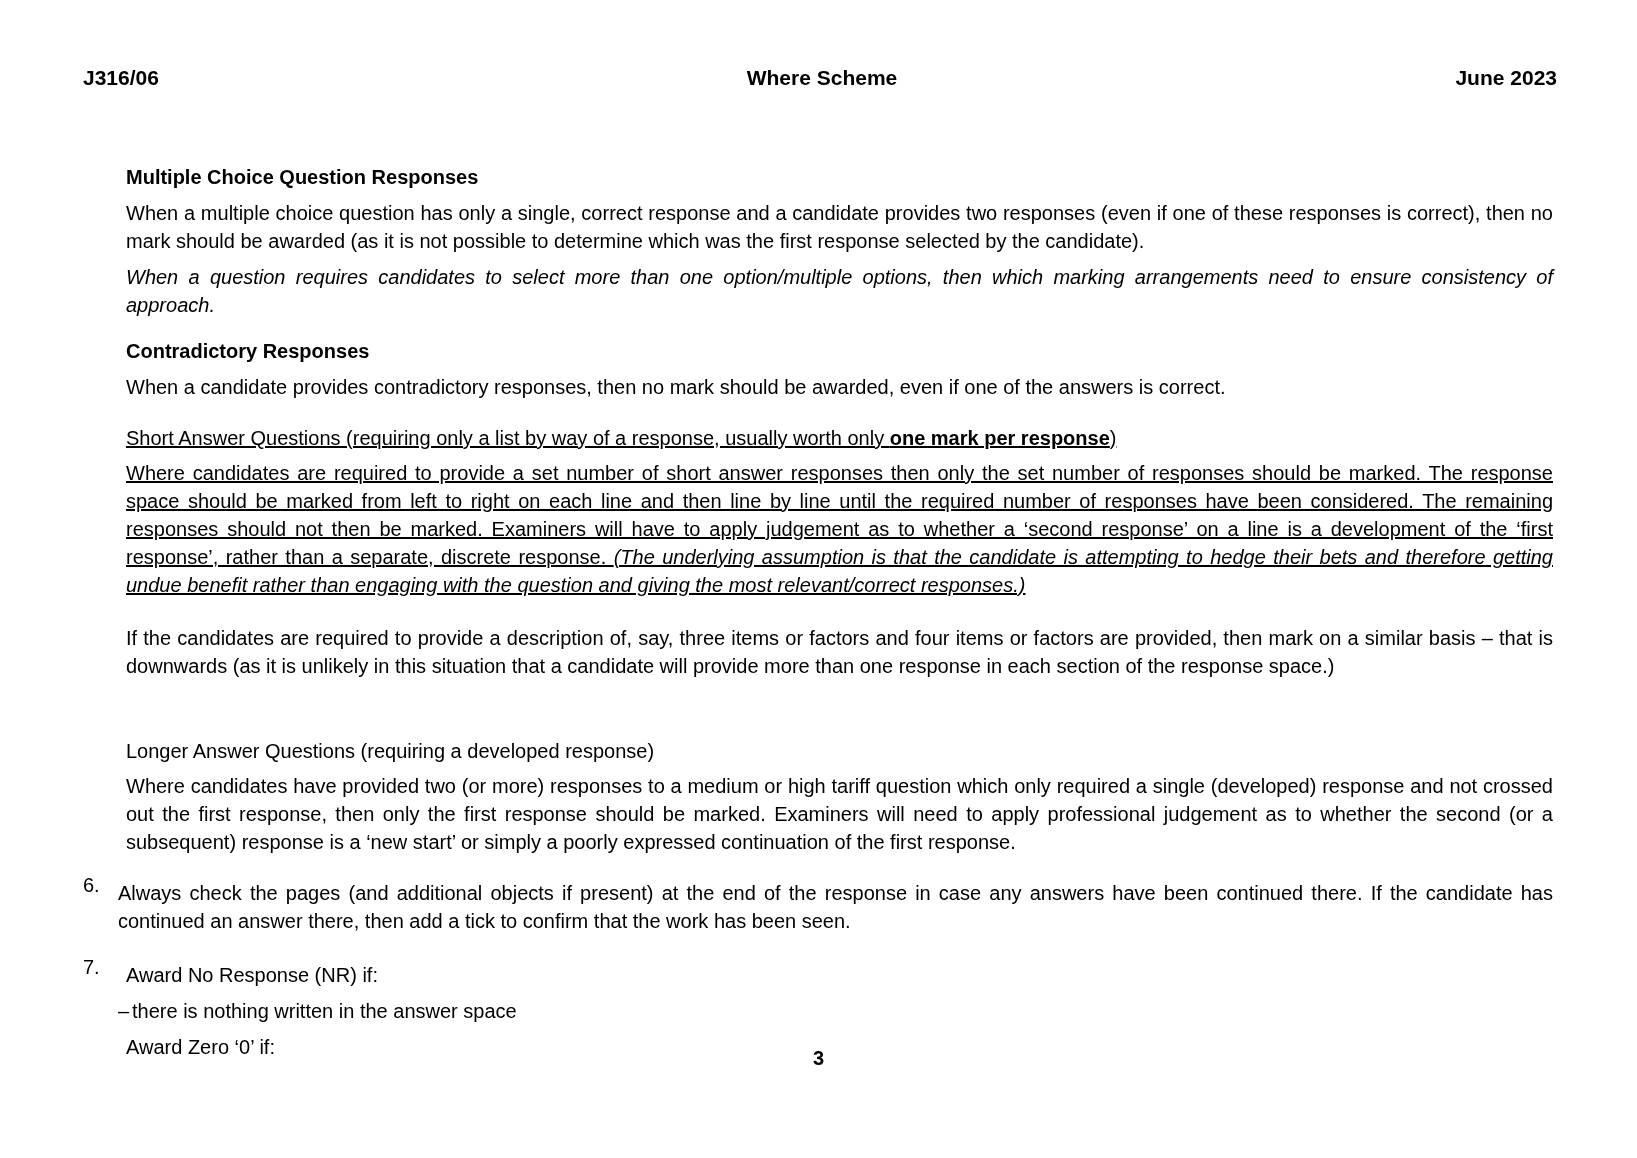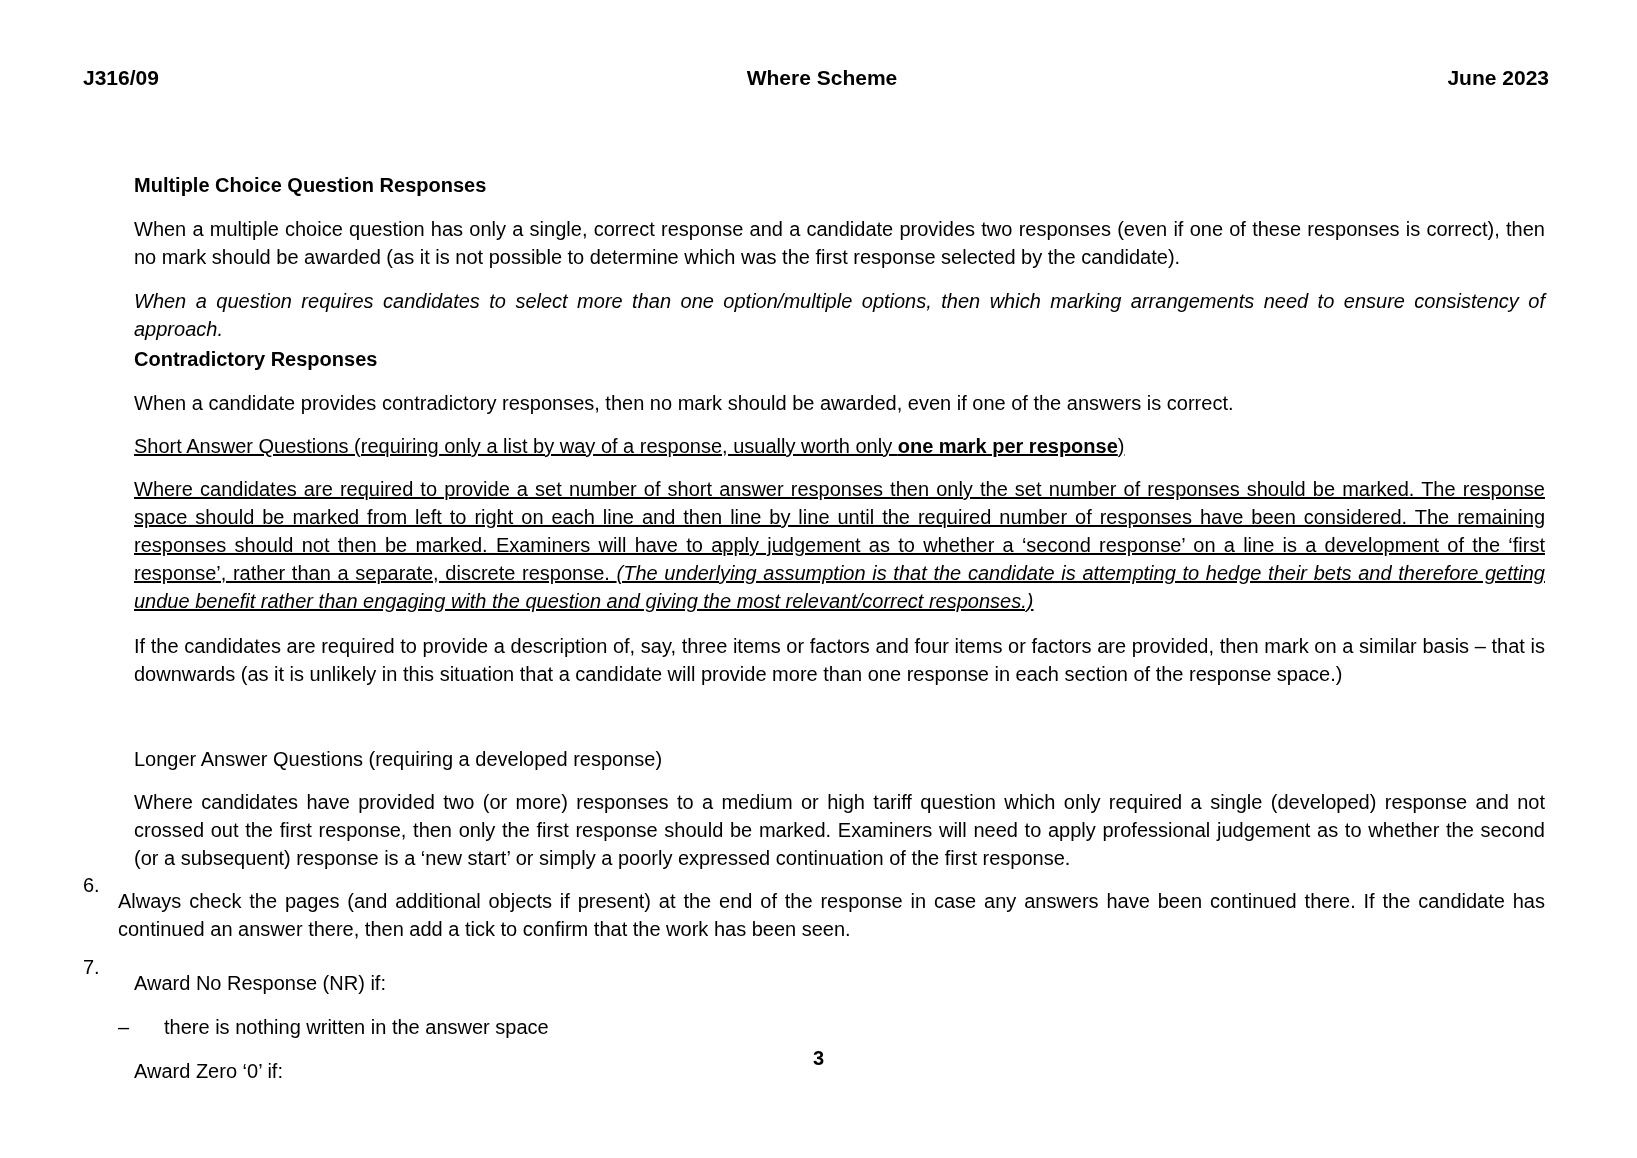--- a/index.html
+++ b/index.html
@@ -20,29 +20,29 @@
       position: absolute;
       top: 66px;
       left: 83px;
       width: 1478px;
       height: 30px;
       font-weight: bold;
       font-size: 21px;
     }
     .header .left { position: absolute; left: 0; top: 0; }
     .header .center { position: absolute; left: 0; right: 0; top: 0; text-align: center; }
-    .header .right { position: absolute; right: 12px; top: 0; }
+    .header .right { position: absolute; right: 4px; top: 0; }
 
     .content {
       position: absolute;
       left: 118px;
       width: 1443px;
       line-height: 28px;
     }
-    .p { margin: 16px; }
+    .p { margin: 8px; }
     .just { text-align: justify; text-align-last: left; }
     .bold { font-weight: bold; }
     .italic { font-style: italic; }
 
     .sec-mcq { top: 155px; }
     .sec-contra { top: 329px; }
     .sec-short1 { top: 417px; line-height: 28px; text-decoration: underline; }
     .sec-short1 .title { line-height: 26px; }
     .sec-short2 { top: 616px; }
     .sec-short2 .title { line-height: 26px; }
@@ -61,37 +61,37 @@
       top: 0;
       width: 35px;
     }
     .numbered .body {
       margin-left: 35px;
     }
     .item6 { top: 871px; }
     .item7 { top: 953px; }
     .dash-line { position: relative; }
     .dash-line .dash { position: absolute; left: 0; }
-    .dash-line .dash-text { margin-left: 46px; }
+    .dash-line .dash-text { margin-left: 14px; }
 
     .page-number {
       position: absolute;
       top: 1047px;
       left: 0;
       width: 1637px;
       text-align: center;
       font-weight: bold;
       font-size: 20px;
     }
   </style>
 </head>
 <body>
 
 <div class="header">
-  <span class="left">J316/09</span>
+  <span class="left">J316/06</span>
   <span class="center">Where Scheme</span>
   <span class="right">June 2023</span>
 </div>
 
 <div class="content sec-mcq">
   <p class="p bold">Multiple Choice Question Responses</p>
   <p class="p just">When a multiple choice question has only a single, correct response and a candidate provides two responses (even if one of these responses is correct), then no mark should be awarded (as it is not possible to determine which was the first response selected by the candidate).</p>
   <p class="p just italic">When a question requires candidates to select more than one option/multiple options, then which marking arrangements need to ensure consistency of approach.</p>
 </div>
 

